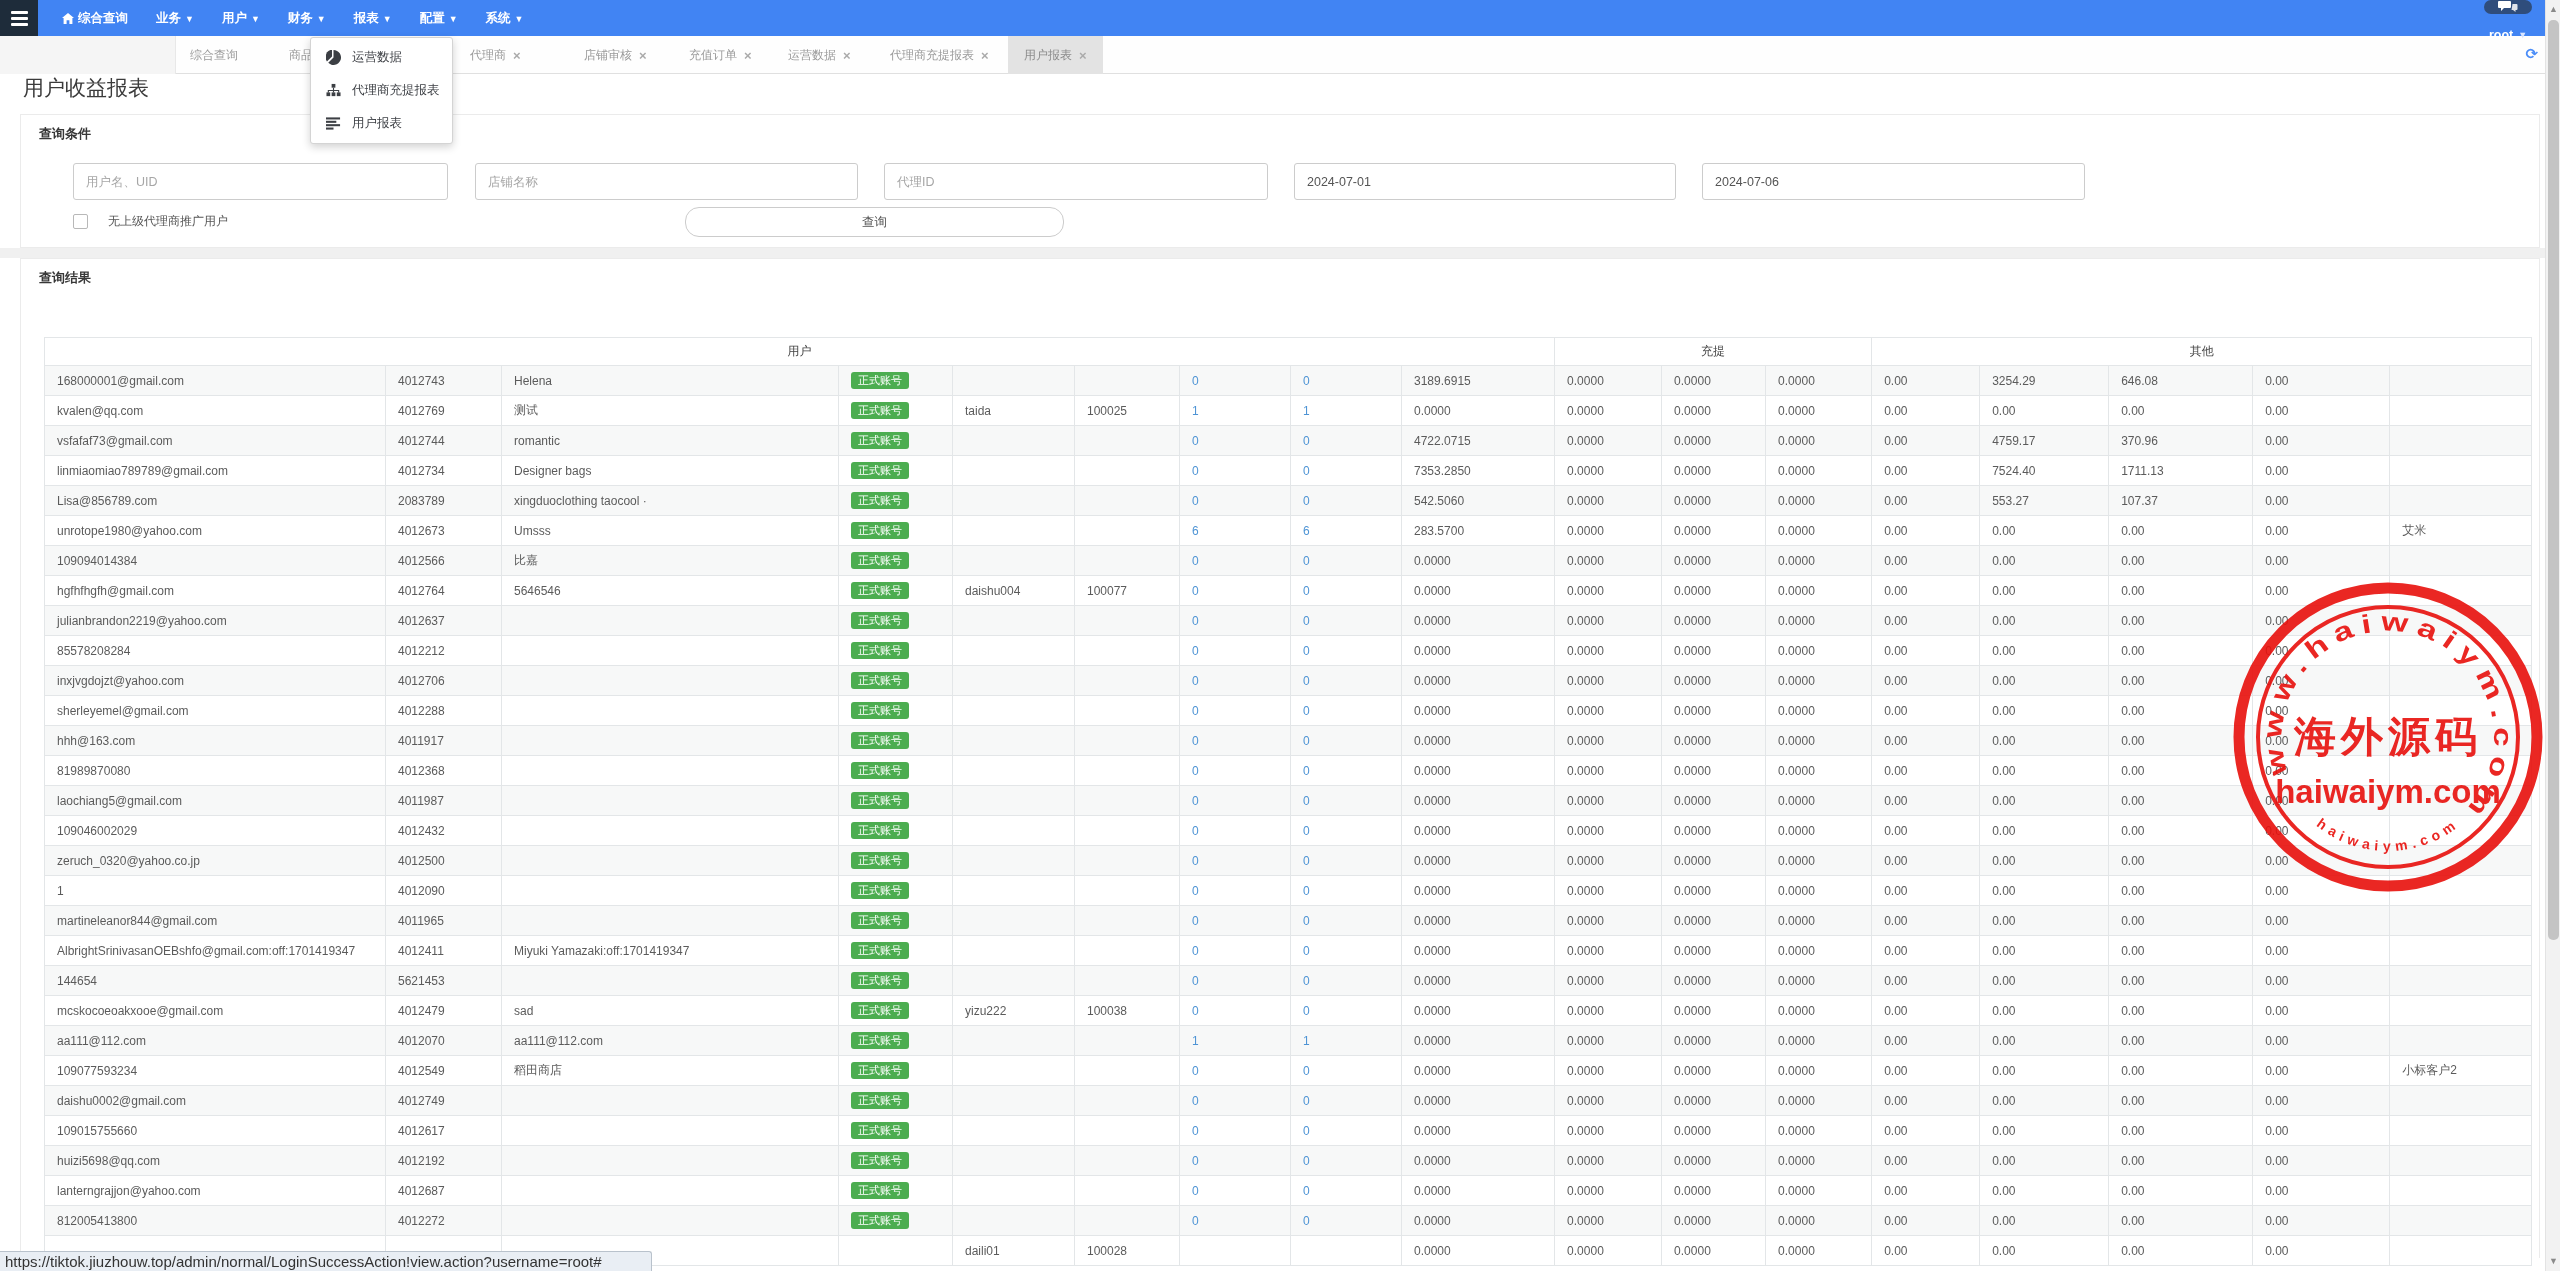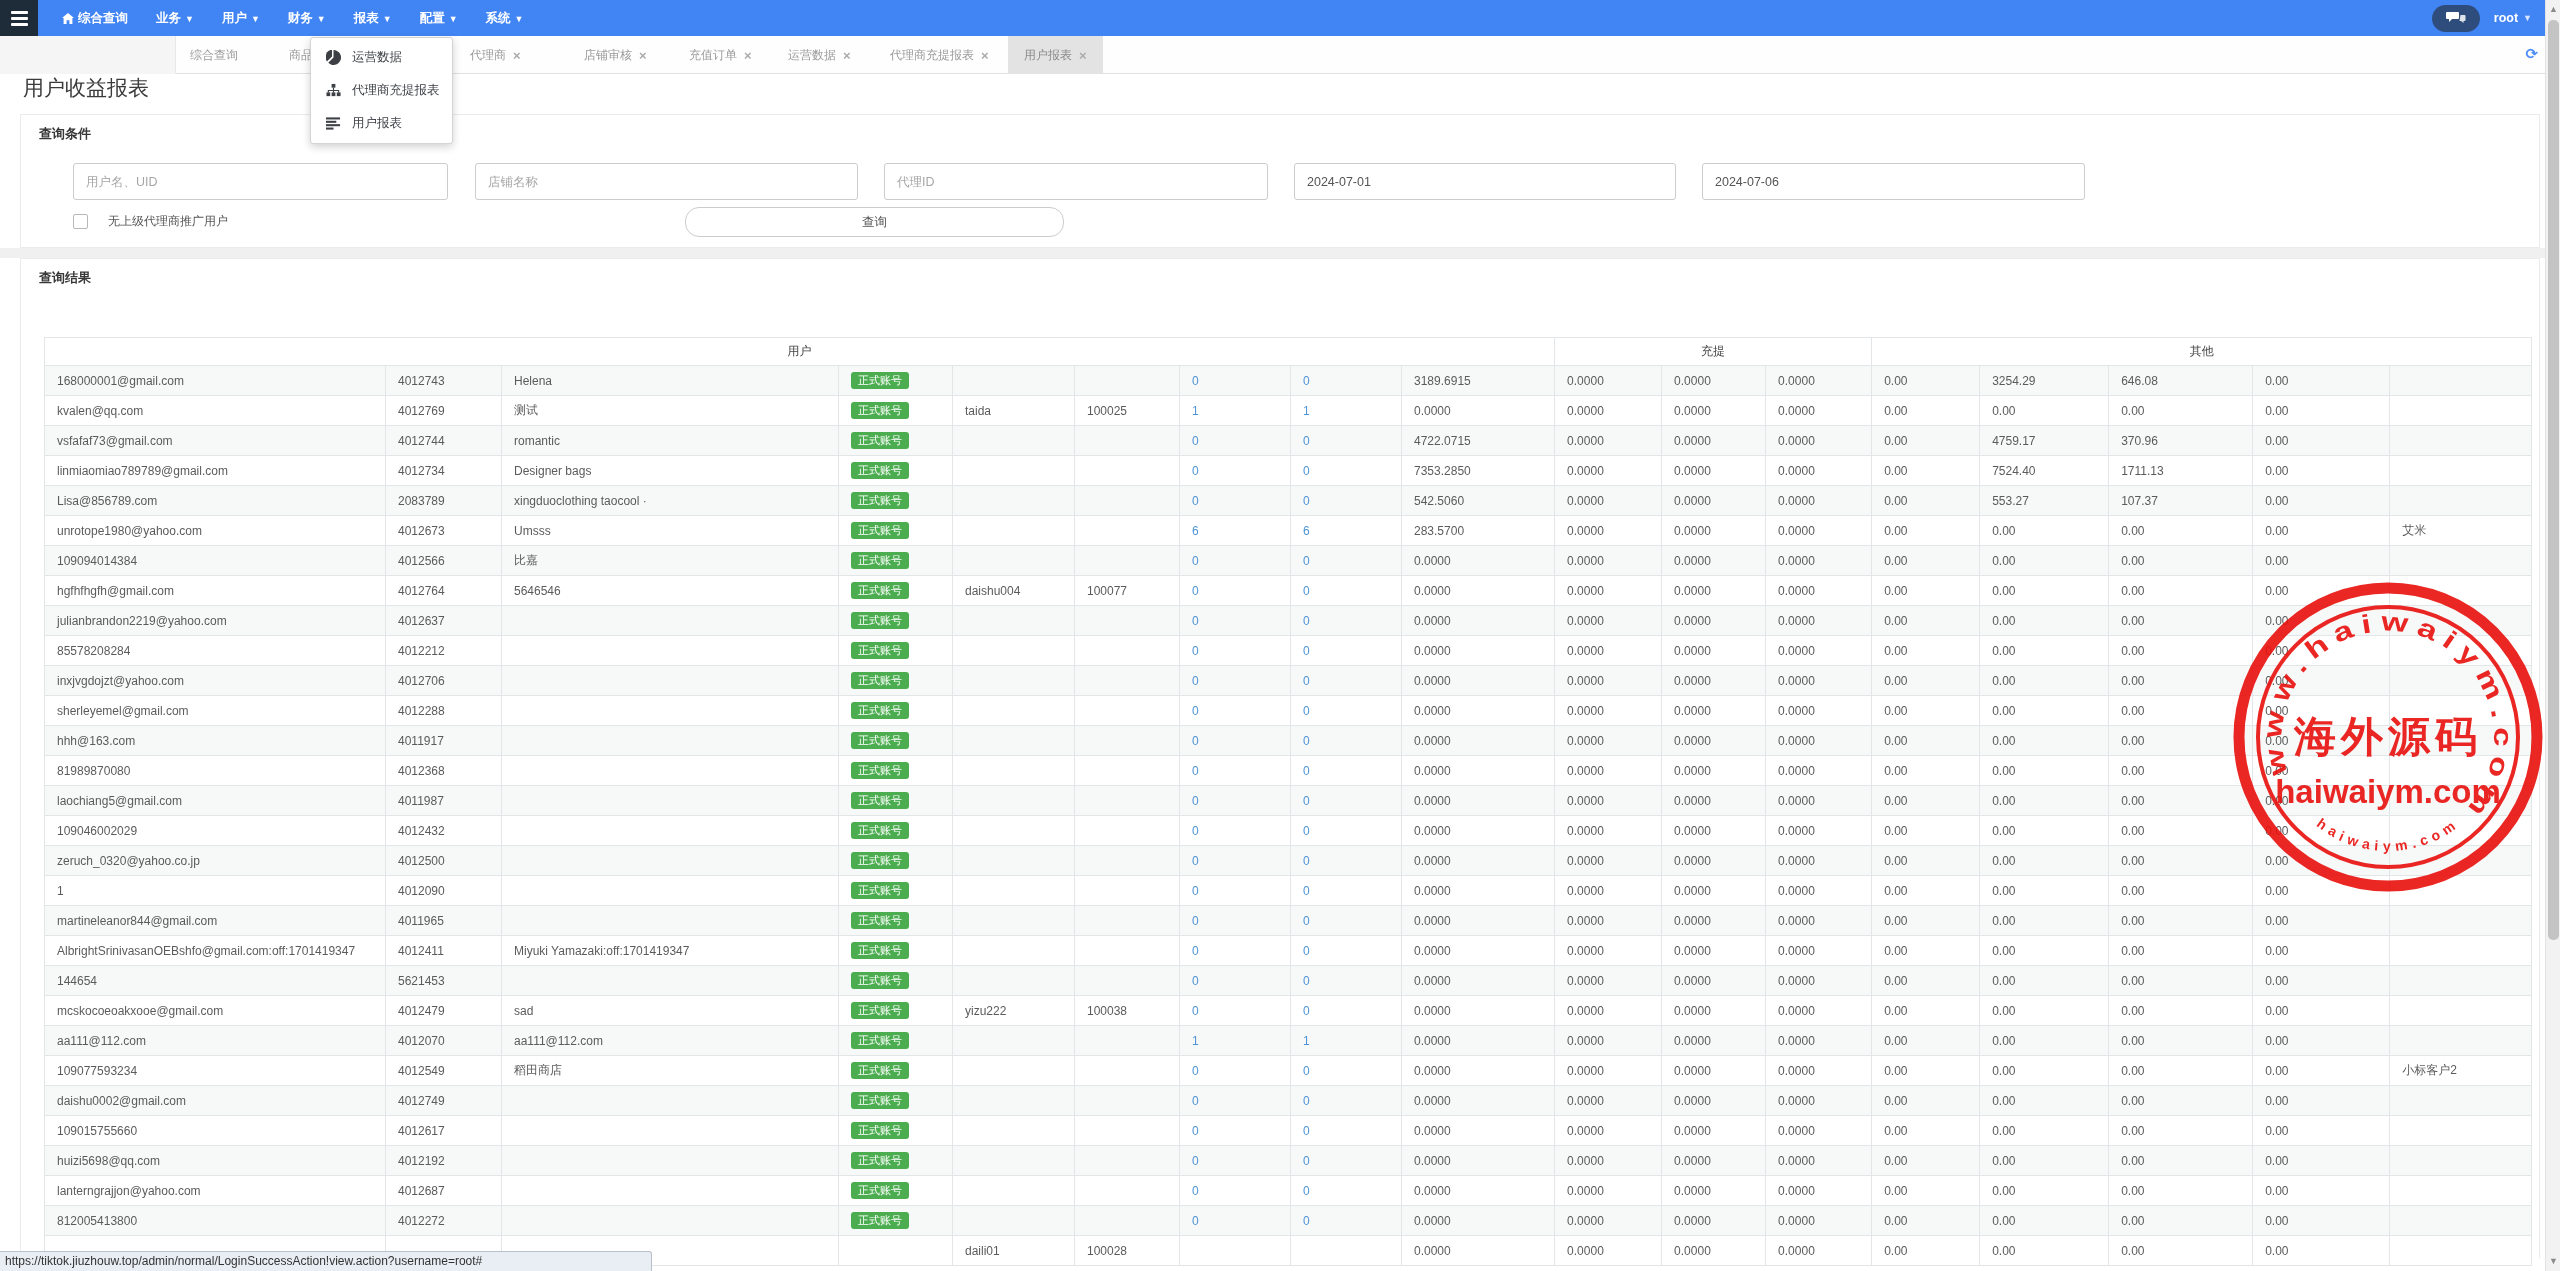--- a/index.html
+++ b/index.html
@@ -8,21 +8,21 @@
   .screen { position:relative; width:2560px; height:1271px; overflow:hidden; background:#fff; }
 
   
   .navbar { position:absolute; left:0; top:0; width:2560px; height:36px; background:#4184f3; z-index:30; }
   .hamburger { position:absolute; left:0; top:0; width:38px; height:36px; background:#1e2c3a; display:flex; flex-direction:column; justify-content:center; align-items:center; gap:3px; cursor:pointer; }
   .hamburger i { display:block; width:17px; height:3px; background:#fff; border-radius:1px; }
   .nav-items { position:absolute; left:62px; top:0; height:36px; display:flex; align-items:center; }
   .nav-item { color:#fff; font-size:12.5px; font-weight:bold; margin-right:28px; display:flex; align-items:center; gap:4px; cursor:pointer; white-space:nowrap; }
   .nav-item .caret { font-size:9px; position:relative; top:1px; }
   .nav-item svg { display:block; }
-  .nav-right { position:absolute; right:28px; top:0; height:36px; display:flex; align-items:center; gap:14px; }
+  .nav-right { position:absolute; right:28px; top:0; height:36px; display:flex; align-items:center; gap:14px;flex-direction:column; }
   .chat-pill { width:48px; height:27px; background:#2f4d7c; border-radius:14px; display:flex; align-items:center; justify-content:center; cursor:pointer; }
   .user-menu { color:#fff; font-size:12.5px; font-weight:bold; display:flex; align-items:center; gap:5px; cursor:pointer; }
   .user-menu .caret { font-size:9px; color:#d7e4ff; }
 
   
   .tabbar { position:absolute; left:0; top:36px; width:2560px; height:38px; background:#fefefe; border-bottom:1px solid #e0e0e0; z-index:10; }
   .tabbar-left { position:absolute; left:0; top:0; width:176px; height:38px; background:#f5f5f5; border-right:1px solid #e8e8e8; }
   .tab { position:absolute; top:0; height:38px; display:flex; align-items:center; gap:7px; font-size:12px; color:#9a9a9a; cursor:pointer; white-space:nowrap; padding:0 4px; }
   .tab.active { background:#e3e3e3; padding:0 16px; color:#8b8b8b; }
   .tab .close { font-size:13px; color:#aaa; font-weight:bold; }
@@ -63,21 +63,21 @@
   
   .stamp { position:absolute; left:2228px; top:577px; width:320px; height:320px; z-index:20; opacity:.9; pointer-events:none; }
 
   
   .scrollbar { position:absolute; right:0; top:0; width:15px; height:1271px; background:#f2f2f2; border-left:1px solid #e3e3e3; z-index:50; }
   .sb-arrow { position:absolute; left:0; width:15px; height:15px; color:#8a8a8a; font-size:9px; text-align:center; line-height:15px; }
   .sb-up { top:2px; } .sb-down { bottom:2px; }
   .sb-thumb { position:absolute; left:2px; top:20px; width:11px; height:920px; background:#c4c4c4; border-radius:5px; }
 
   
-  .statusbar { position:absolute; left:0; bottom:0; width:652px; height:20px; background:#e9eef4; border-top:1px solid #b9c2cc; border-right:1px solid #b9c2cc; border-top-right-radius:3px; font-size:12px; color:#333; line-height:19px; padding-left:5px; z-index:60; white-space:nowrap; overflow:hidden; }
+  .statusbar { position:absolute; left:0; bottom:0; width:652px; height:20px; background:#e9eef4; border-top:1px solid #b9c2cc; border-right:1px solid #b9c2cc; border-top-right-radius:3px; font-size:15px; color:#333; line-height:19px; padding-left:5px; z-index:60; white-space:nowrap; overflow:hidden; }
 </style>
 </head>
 <body>
 
 <div class="screen">
 
   <div class="navbar">
     <div class="hamburger">
         <i></i>
         <i></i>

